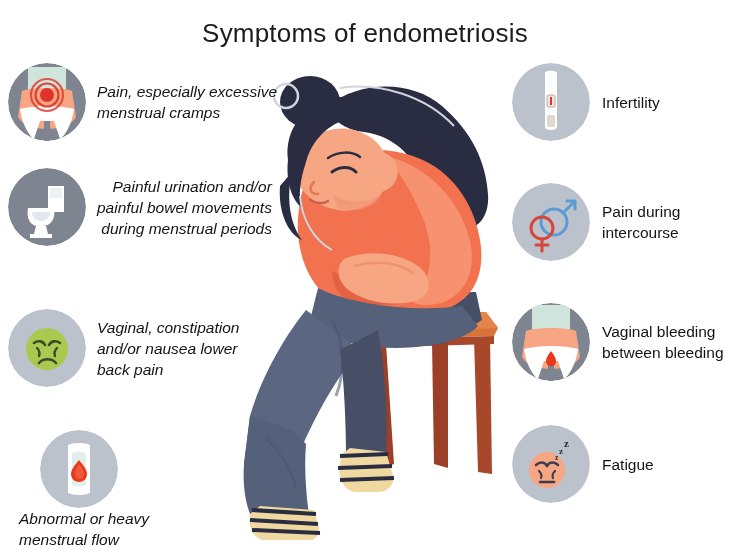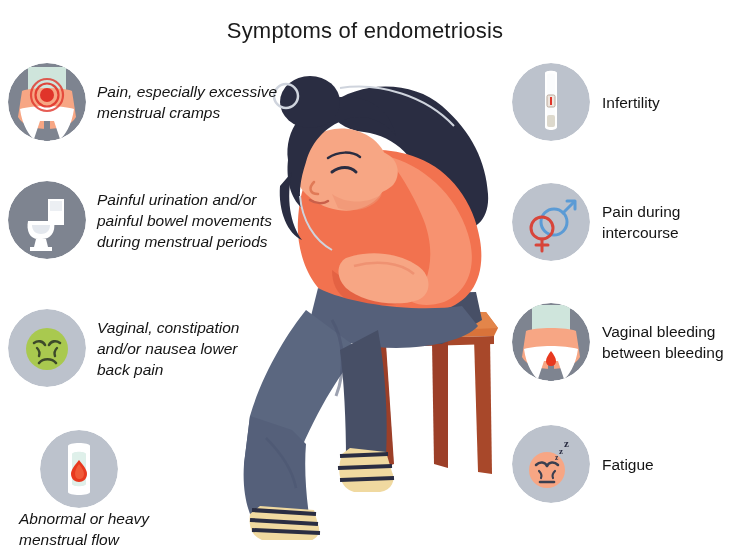--- a/index.html
+++ b/index.html
@@ -13,21 +13,21 @@
     height:547px;
     background:#ffffff;
     overflow:hidden;
   }
   
   #page-title{
     position:absolute;
     left:0; top:18px;
     width:730px;
     text-align:center;
-    font-size:22px;
+    font-size:26px;
     font-weight:400;
     color:#1b1b1b;
     letter-spacing:.2px;
   }
   
   .symptom{
     position:absolute;
     display:flex;
     align-items:center;
   }
@@ -45,21 +45,21 @@
     font-size:15.5px;
     line-height:21px;
     color:#141414;
     white-space:pre-line;
   }
   .symptom.left  .sym-label{ margin-left:11px; }
   .symptom.right .sym-label{ margin-left:12px; }
 
   
   #row-cramps        { top:63px;  }
-  #row-urination     { top:181px; }
+  #row-urination     { top:168px;text-align:right; }
   #row-diarrhea      { top:309px; }
   #row-flow          { top:430px;flex-direction:column; }
   
   #row-infertility   { top:63px;  }
   #row-intercourse   { top:183px; }
   #row-bleeding      { top:303px; }
   #row-fatigue       { top:425px; }
 
   
   #illustration{

